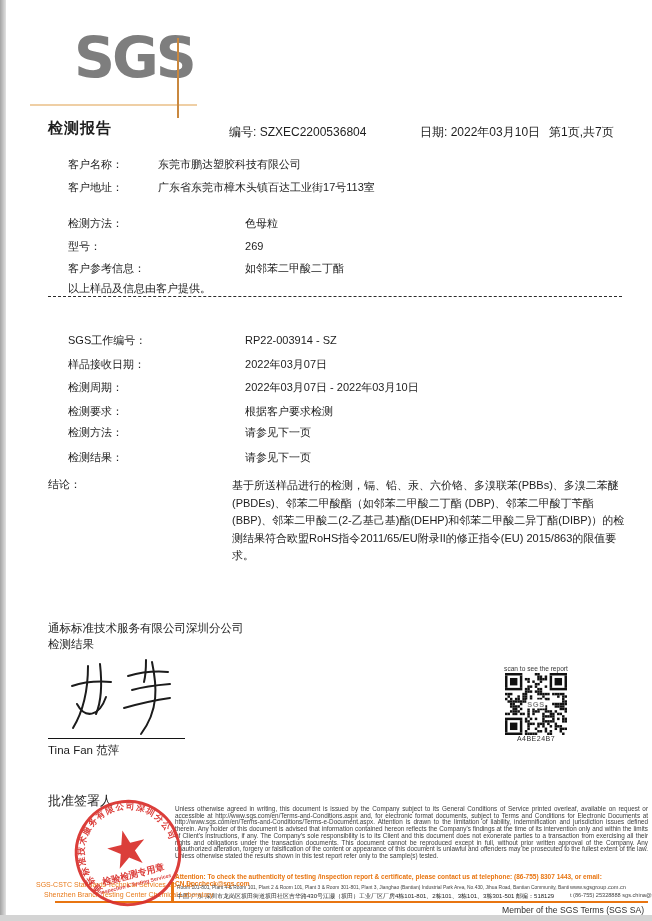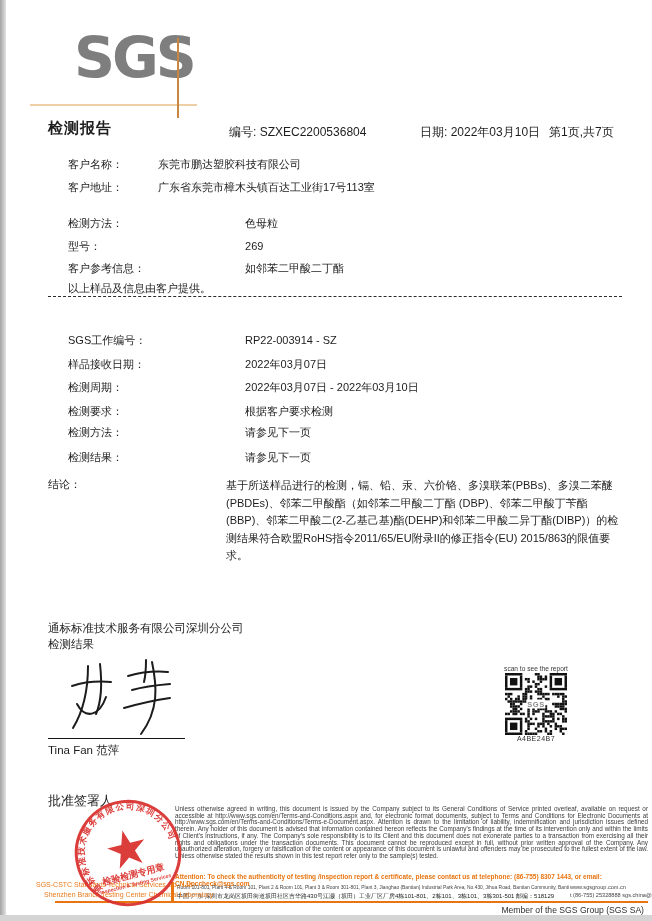--- a/index.html
+++ b/index.html
@@ -34,21 +34,21 @@
   .row .lbl  { display:inline-block; }
   .lblw-c { width:87px; }
   .lblw-s { width:174px; }
   .val { display:inline-block; }
 
   .dashed-line { position:absolute; left:48px; top:296px; width:574px; height:0;
     border-top:1.3px dashed #2b2b2b; }
 
   .conclusion-wrap { position:absolute; left:48px; top:477px; width:574px; font-size:11px; }
   .conclusion-lbl { position:absolute; left:0; top:0; }
-  .conclusion-txt { position:absolute; left:178px; top:0; width:400px; line-height:17.5px; }
+  .conclusion-txt { position:absolute; left:184px; top:0; width:400px; line-height:17.5px; }
 
   
   .sig-company { position:absolute; left:48px; top:621px; font-size:11.5px; }
   .sig-auth    { position:absolute; left:48px; top:637px; font-size:11.5px; }
   .sig-svg     { position:absolute; left:58px; top:652px; }
   .sig-line    { position:absolute; left:48px; top:738px; width:137px; height:1.4px; background:#141414; }
   .sig-name    { position:absolute; left:48px; top:743px; font-size:11.5px; }
   .sig-title   { position:absolute; left:48px; top:764px; font-size:13px;margin-top:28px; }
 
   
@@ -421,13 +421,13 @@
 <div class="legal">Unless otherwise agreed in writing, this document is issued by the Company subject to its General Conditions of Service printed overleaf, available on request or accessible at http://www.sgs.com/en/Terms-and-Conditions.aspx and, for electronic format documents, subject to Terms and Conditions for Electronic Documents at http://www.sgs.com/en/Terms-and-Conditions/Terms-e-Document.aspx. Attention is drawn to the limitation of liability, indemnification and jurisdiction issues defined therein. Any holder of this document is advised that information contained hereon reflects the Company's findings at the time of its intervention only and within the limits of Client's instructions, if any. The Company's sole responsibility is to its Client and this document does not exonerate parties to a transaction from exercising all their rights and obligations under the transaction documents. This document cannot be reproduced except in full, without prior written approval of the Company. Any unauthorized alteration, forgery or falsification of the content or appearance of this document is unlawful and offenders may be prosecuted to the fullest extent of the law. Unless otherwise stated the results shown in this test report refer only to the sample(s) tested.</div>
 <div class="attention">Attention: To check the authenticity of testing /inspection report &amp; certificate, please contact us at telephone: (86-755) 8307 1443, or email: CN.Doccheck@sgs.com</div>
 
 <div class="addr-bar"></div>
 <div class="addr-en">Room 101-801, Plant 4 &amp; Room 101, Plant 2 &amp; Room 101, Plant 3 &amp; Room 301-801, Plant 3, Jianghao (Bantian) Industrial Park Area, No.430, Jihua Road, Bantian Community, Bantian Street, Longgang District, Shenzhen, Guangdong, China 518129</div>
 <div class="addr-web">www.sgsgroup.com.cn</div>
 <div class="addr-cn">中国·广东·深圳市龙岗区坂田街道坂田社区吉华路430号江灏（坂田）工业厂区厂房4栋101-801、2栋101、3栋101、3栋301-501 邮编：518129</div>
 <div class="addr-tel">t (86-755) 25328888   sgs.china@sgs.com</div>
 
 <div class="foot-orange-line"></div>
-<div class="member">Member of the SGS Group (SGS SA)</div>
+<div class="member">Member of the SGS Terms (SGS SA)</div>
 
 </body></html>

